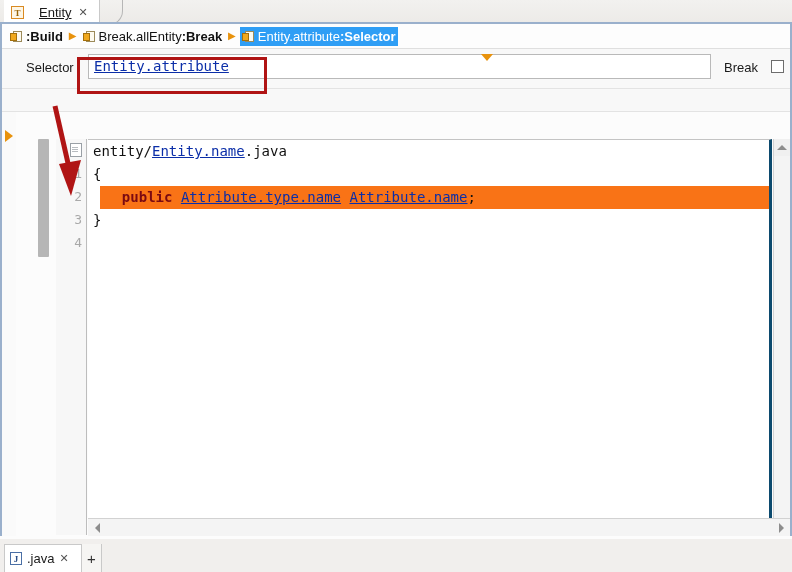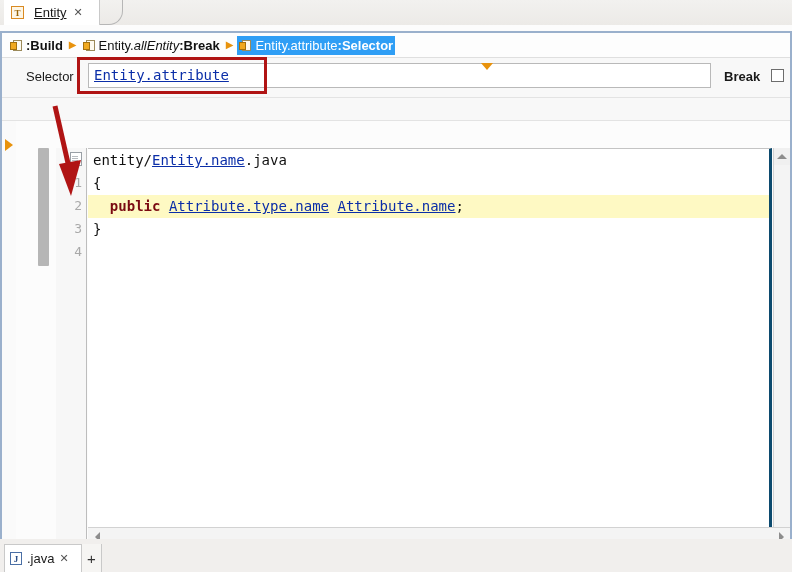--- a/index.html
+++ b/index.html
@@ -60,38 +60,38 @@
     color: #9a6408;
     font-size: 9px;
     font-weight: bold;
     line-height: 12px;
     text-align: center;
     font-family: "Liberation Serif", serif;
     box-sizing: border-box;
     flex: none;
   }
   .tab-label {
-    margin-left: 10px;
+    margin-left: 15px;
     color: #1a1a1a;
     font-size: 13px;
     text-decoration: underline;
     white-space: nowrap;
   }
   .tab-close {
     margin-left: 7px;
     color: #555;
     font-size: 11px;
     line-height: 11px;
     font-family: "DejaVu Sans", sans-serif;
   }
 
   
   .panel {
     position: absolute;
-    left: 0; top: 31px;
+    left: 0; top: 22px;
     width: 792px; height: 514px;
     border-top: 2px solid #9ab0cc;
     border-left: 2px solid #9ab0cc;
     border-right: 2px solid #9ab0cc;
     background: #fcfcfc;
     box-sizing: border-box;
   }
 
   
   .breadcrumb {
@@ -142,21 +142,21 @@
     border: 1px solid #a4700c;
     box-sizing: border-box;
   }
   .crumb-arrow {
     color: #e8920c;
     font-size: 10px;
     margin: 0 4px;
     line-height: 10px;
   }
   .b { font-weight: bold; }
-  .i { font-style: italic; }
+  .i { }
 
   
   .selector-row {
     position: absolute;
     left: 0; top: 25px;
     width: 788px; height: 40px;
     background: #f8f8f8;
     border-bottom: 1px solid #e3e3e3;
     box-sizing: border-box;
   }
@@ -181,21 +181,20 @@
   }
   .selector-input .link {
     color: #0b2ea8;
     text-decoration: underline;
   }
   .break-label {
     position: absolute;
     left: 722px; top: 11px;
     font-size: 13px;
     color: #1a1a1a;
-    font-weight: bold;
   }
   .break-box {
     position: absolute;
     left: 769px; top: 11px;
     width: 13px; height: 13px;
     border: 1px solid #6d6d6d;
     background: #ffffff;
     box-sizing: border-box;
   }
 
@@ -303,21 +302,21 @@
   .code-line {
     height: 23px;
     line-height: 23px;
     padding-left: 5px;
     font-family: "DejaVu Sans Mono", monospace;
     font-size: 14px;
     color: #111111;
     white-space: pre;
     box-sizing: border-box;
   }
-  .code-line.hl { background: #fef9c3; }
+  .code-line.hl { background: #f97316; margin-left: 12px; }
   .kw { color: #7a0a12; font-weight: bold; }
   .link2 { color: #0b2ea8; text-decoration: underline; }
 
   
   .vscroll {
     position: absolute;
     left: 757px; top: 25px;
     width: 17px; height: 396px;
     background: #f4f4f4;
     border-left: 1px solid #d2d2d2;
@@ -463,21 +462,21 @@
   <div class="panel">
 
     <div class="breadcrumb">
       <div class="crumb">
         <span class="crumb-icon"></span>
         <span class="b">:Build</span>
       </div>
       <span class="crumb-arrow">▶</span>
       <div class="crumb">
         <span class="crumb-icon"></span>
-        <span>Entity.</span>
+        <span>Break.</span>
           <span class="i">allEntity</span>
           <span class="b">:Break</span>
       </div>
       <span class="crumb-arrow">▶</span>
       <div class="crumb sel">
         <span class="crumb-icon"></span>
         <span>Entity.attribute</span>
           <span class="b">:Selector</span>
       </div>
     </div>

